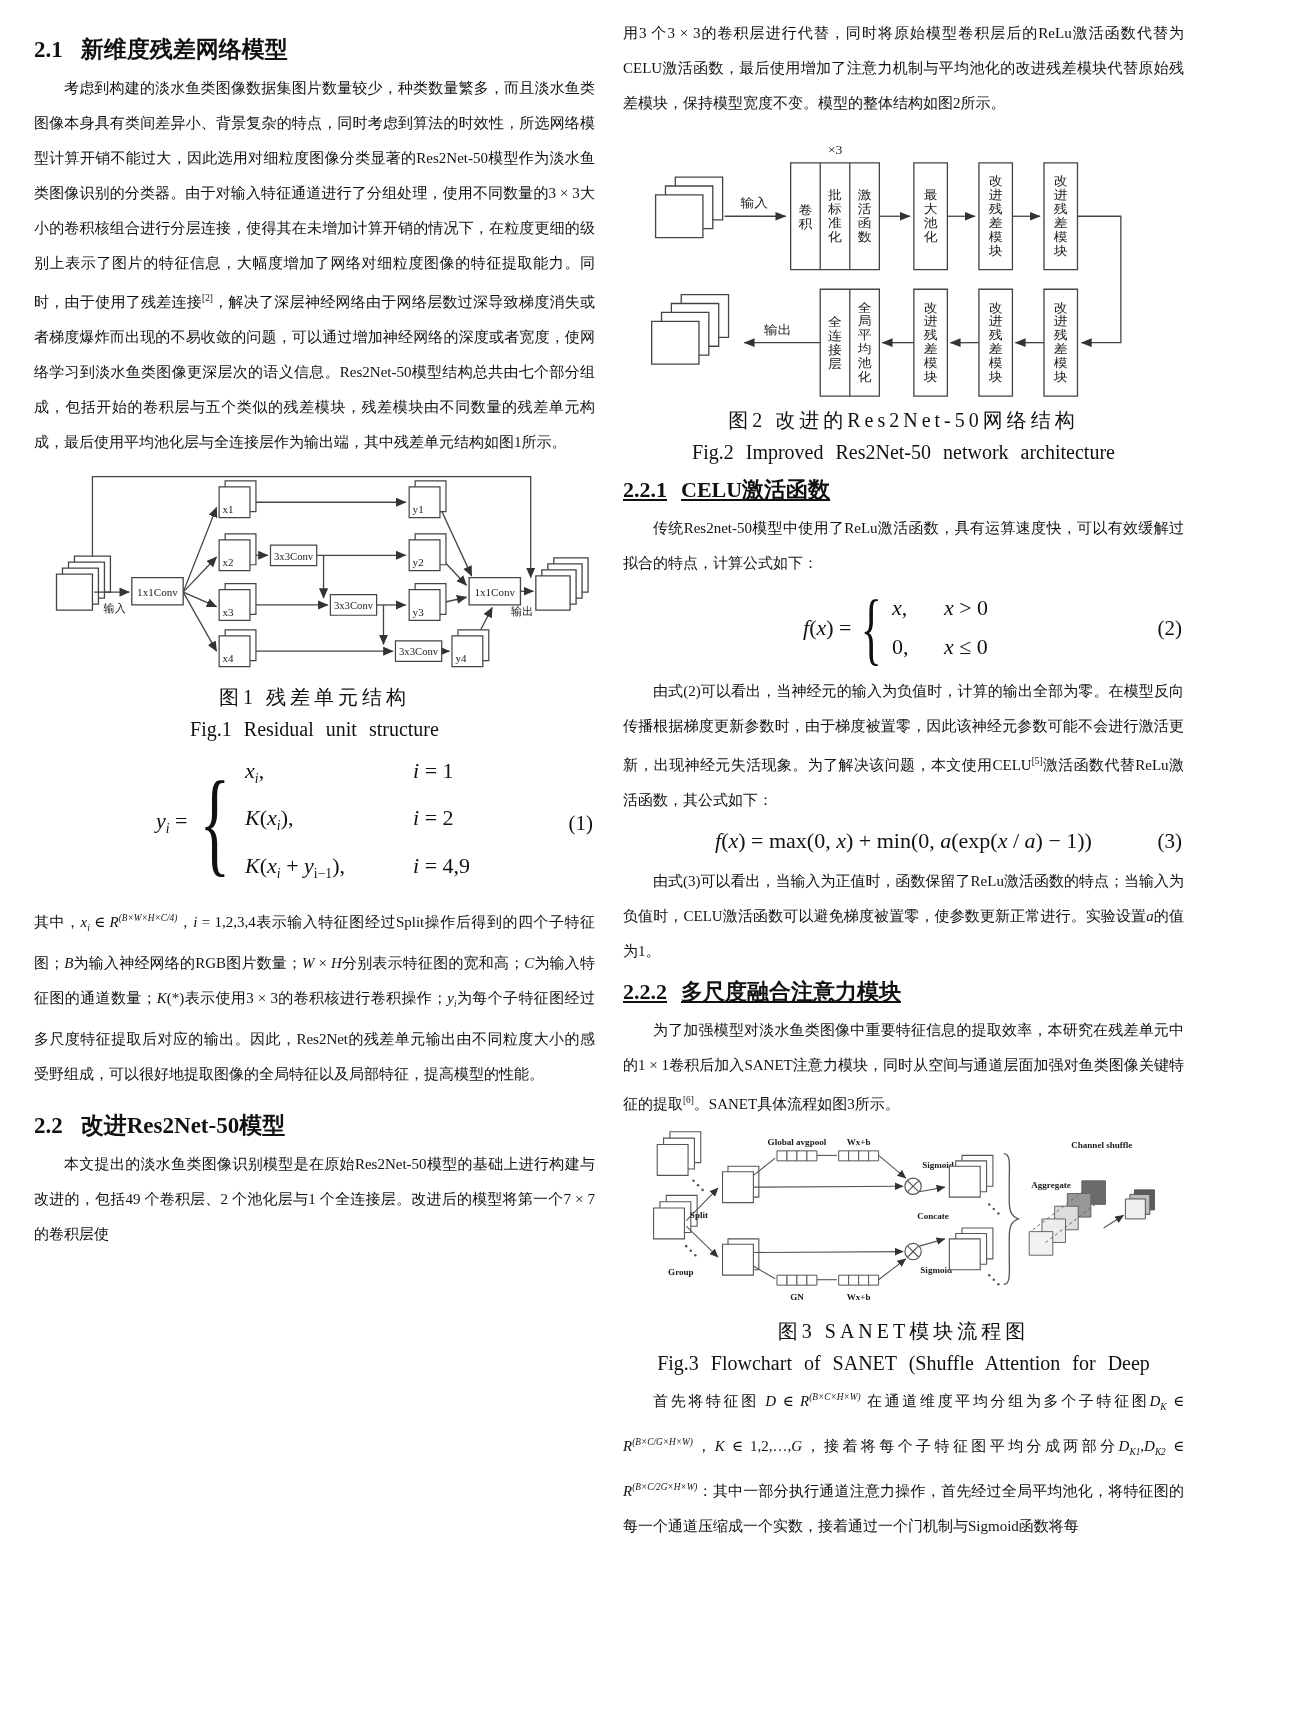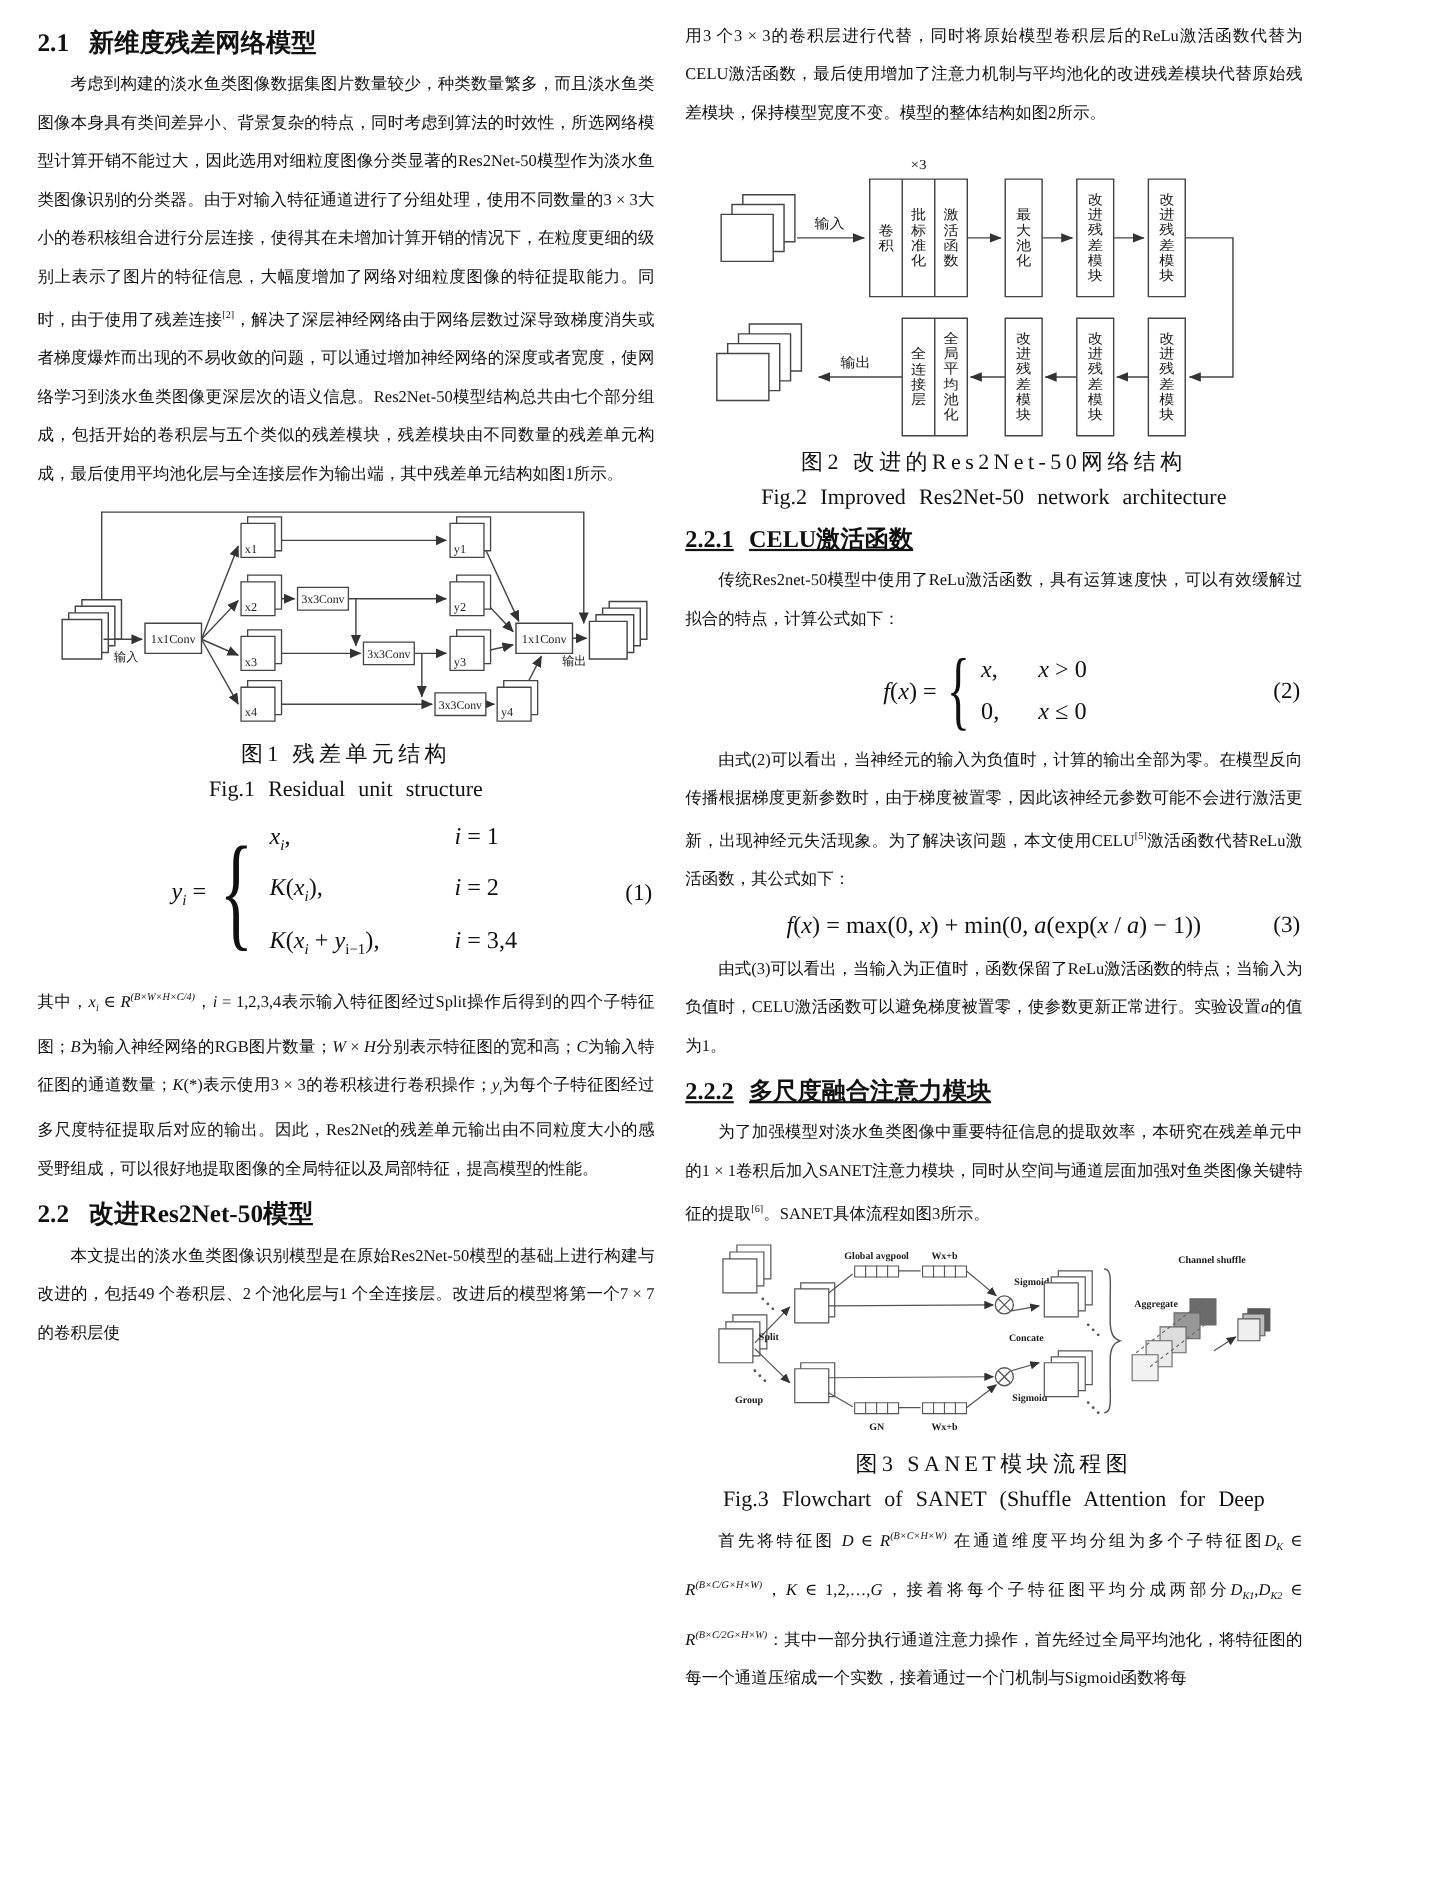--- a/index.html
+++ b/index.html
@@ -8,21 +8,21 @@
   .page{box-sizing:border-box;width:1300px;height:1726px;padding:16px 116px 0 34px;
         display:flex;gap:28px;}
   .col{width:561px;flex:0 0 561px;}
   p.body{font-size:15px;line-height:35px;text-align:justify;margin:0;}
   p.ind{text-indent:2em;}
   sup{font-size:.62em;}
   sub{font-size:.62em;}
   .h-sec{font-size:25px;font-weight:bold;line-height:41px;margin:2px 0 8px;
          padding-left:36px;text-indent:-36px;}
   .h-sec .no{margin-right:14px;}
-  .h-sub{font-size:23px;font-weight:bold;margin:7px 0 6px;}
+  .h-sub{font-size:23px;font-weight:bold;margin:18px 0 6px;}
   .h-sub .no{margin-right:18px;}
   .h-subsub{font-size:22px;font-weight:bold;margin:8px 0 6px;text-decoration:underline;}
   .h-subsub .no{margin-right:14px;}
   .figure{margin:8px 0 2px;}
   .figure svg{display:block;margin:0 auto;}
   .figcap{text-align:center;}
   .figcap-zh{font-size:20px;letter-spacing:4px;line-height:30px;}
   .figcap-en{font-size:20px;word-spacing:7px;line-height:30px;margin-top:2px;}
   .equation{position:relative;display:flex;justify-content:center;align-items:center;
             margin:10px 0;font-size:22px;}
@@ -160,21 +160,21 @@
           <div class="case-row">
               <span class="expr"><span style="font-style: italic;">x</span><sub style="font-style: italic;">i</sub><span>,</span></span>
               <span class="cond"><span style="font-style: italic;">i</span><span> = 1</span></span>
             </div>
           <div class="case-row">
               <span class="expr"><span style="font-style: italic;">K</span><span>(</span><span style="font-style: italic;">x</span><sub style="font-style: italic;">i</sub><span>),</span></span>
               <span class="cond"><span style="font-style: italic;">i</span><span> = 2</span></span>
             </div>
           <div class="case-row">
               <span class="expr"><span style="font-style: italic;">K</span><span>(</span><span style="font-style: italic;">x</span><sub style="font-style: italic;">i</sub><span> + </span><span style="font-style: italic;">y</span><sub style="">i−1</sub><span>),</span></span>
-              <span class="cond"><span style="font-style: italic;">i</span><span> = 3,4</span></span>
+              <span class="cond"><span style="font-style: italic;">i</span><span> = 4,9</span></span>
             </div>
         </div>
       </div>
       <span class="eqnum">(1)</span>
     </div>
 
     <p class="body"><span>其中，</span><span style="font-style: italic;">x</span><sub style="font-style: italic;">i</sub><span> ∈ </span><span style="font-style: italic;">R</span><sup style="font-style: italic;">(B×W×H×C/4)</sup><span>，</span><span style="font-style: italic;">i</span><span> = 1,2,3,4表示输入特征图经过Split操作后得到的四个子特征图；</span><span style="font-style: italic;">B</span><span>为输入神经网络的RGB图片数量；</span><span style="font-style: italic;">W</span><span> × </span><span style="font-style: italic;">H</span><span>分别表示特征图的宽和高；</span><span style="font-style: italic;">C</span><span>为输入特征图的通道数量；</span><span style="font-style: italic;">K</span><span>(*)表示使用3 × 3的卷积核进行卷积操作；</span><span style="font-style: italic;">y</span><sub style="font-style: italic;">i</sub><span>为每个子特征图经过多尺度特征提取后对应的输出。因此，Res2Net的残差单元输出由不同粒度大小的感受野组成，可以很好地提取图像的全局特征以及局部特征，提高模型的性能。</span></p>
 
     <div class="h-sub">
       <span class="no">2.2</span><span>改进Res2Net-50模型</span>

